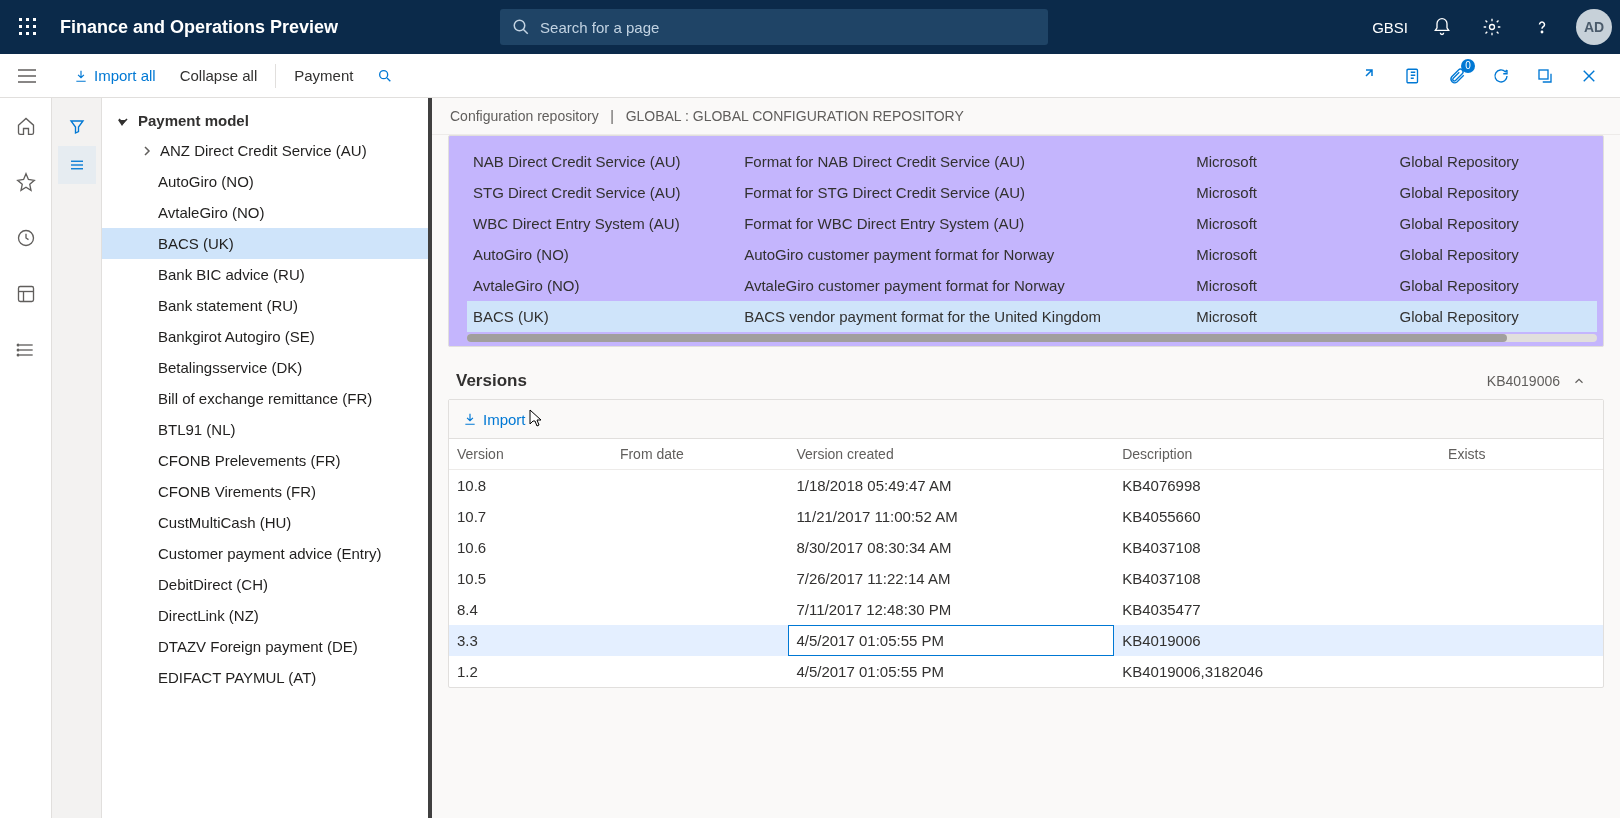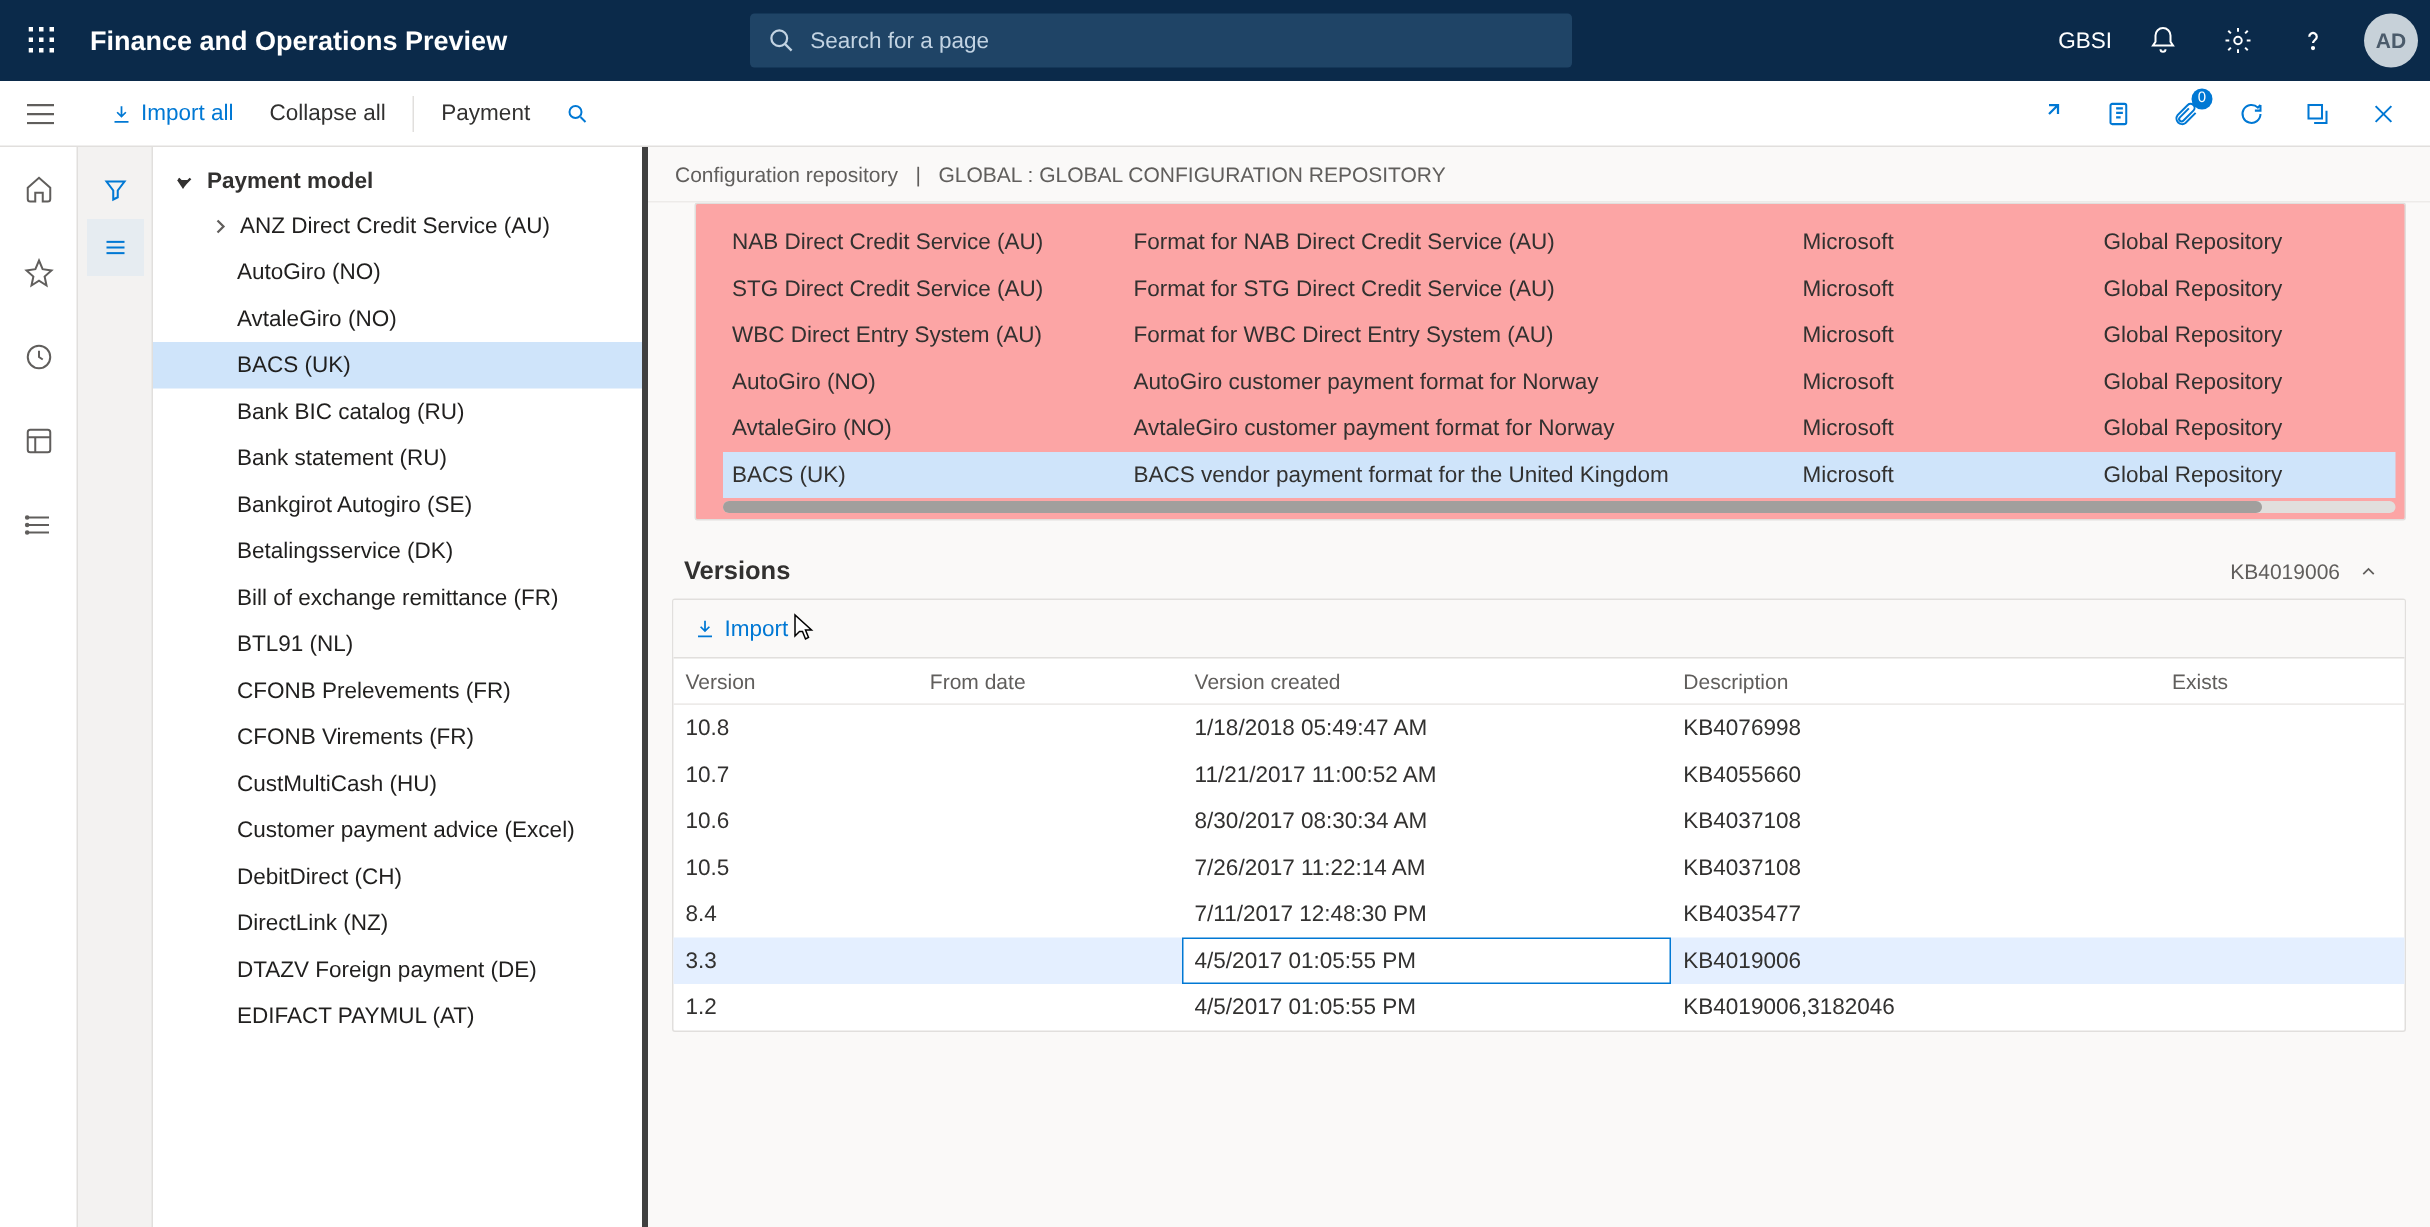--- a/index.html
+++ b/index.html
@@ -47,21 +47,21 @@
 .tree-item.with-expand { padding-left: 38px; display: flex; align-items: center; }
 .tree-item .exp { width: 14px; margin-right: 6px; color: #605e5c; }
 .tree-item.selected { background: #cfe4fa; }
 .tree-pane::-webkit-scrollbar { width: 10px; }
 .tree-pane::-webkit-scrollbar-thumb { background: #c8c6c4; border-radius: 5px; }
 
 .main-pane { flex: 1; overflow: hidden; display: flex; flex-direction: column; background: #faf9f8; }
 .breadcrumb { padding: 10px 18px; font-size: 14px; color: #605e5c; background: #faf9f8; border-bottom: 1px solid #edebe9; }
 .main-content { flex: 1; overflow-y: auto; padding: 0 16px 16px 16px; }
 
-.grid-card { background: #fca5a5; border: 1px solid #e1dfdd; border-radius: 2px; margin-top: 0; padding: 10px 6px 4px 18px; margin-left: 15px; }
+.grid-card { background: #c4b5fd; border: 1px solid #e1dfdd; border-radius: 2px; margin-top: 0; padding: 10px 6px 4px 18px; }
 .config-table { width: 100%; border-collapse: collapse; table-layout: fixed; }
 .config-table td { padding: 7px 6px; font-size: 15px; color: #323130; white-space: nowrap; overflow: hidden; text-overflow: ellipsis; }
 .config-row.selected td { background: #cfe4fa; }
 .table-scrollwrap { position: relative; }
 .hscroll { height: 8px; background: #e1dfdd; margin-top: 2px; border-radius: 4px; position: relative; }
 .hscroll::after { content:''; position: absolute; left:0; top:0; height:100%; width: 92%; background: #a19f9d; border-radius: 4px; }
 
 .versions-section { margin-top: 24px; }
 .versions-title-row { display: flex; align-items: center; justify-content: space-between; padding: 0 18px 8px 8px;}
 .versions-title { font-size: 17px; font-weight: 600; }
@@ -265,30 +265,30 @@
     <ul class="tree-list" id="tree-list">
         <li class="tree-item with-expand">
           <svg class="exp" width="10" height="10" viewBox="0 0 10 10">
             <path d="M3 1l4 4-4 4" fill="none" stroke="#605e5c" stroke-width="1.5"></path>
           </svg>
           <span>ANZ Direct Credit Service (AU)</span>
         </li>
         <li class="tree-item">AutoGiro (NO)</li>
         <li class="tree-item">AvtaleGiro (NO)</li>
         <li class="tree-item selected">BACS (UK)</li>
-        <li class="tree-item">Bank BIC catalog (RU)</li>
+        <li class="tree-item">Bank BIC advice (RU)</li>
         <li class="tree-item">Bank statement (RU)</li>
         <li class="tree-item">Bankgirot Autogiro (SE)</li>
         <li class="tree-item">Betalingsservice (DK)</li>
         <li class="tree-item">Bill of exchange remittance (FR)</li>
         <li class="tree-item">BTL91 (NL)</li>
         <li class="tree-item">CFONB Prelevements (FR)</li>
         <li class="tree-item">CFONB Virements (FR)</li>
         <li class="tree-item">CustMultiCash (HU)</li>
-        <li class="tree-item">Customer payment advice (Excel)</li>
+        <li class="tree-item">Customer payment advice (Entry)</li>
         <li class="tree-item">DebitDirect (CH)</li>
         <li class="tree-item">DirectLink (NZ)</li>
         <li class="tree-item">DTAZV Foreign payment (DE)</li>
         <li class="tree-item">EDIFACT PAYMUL (AT)</li>
       </ul>
   </div>
 
   <div class="main-pane">
     <div class="breadcrumb">
       <span>Configuration repository</span>

